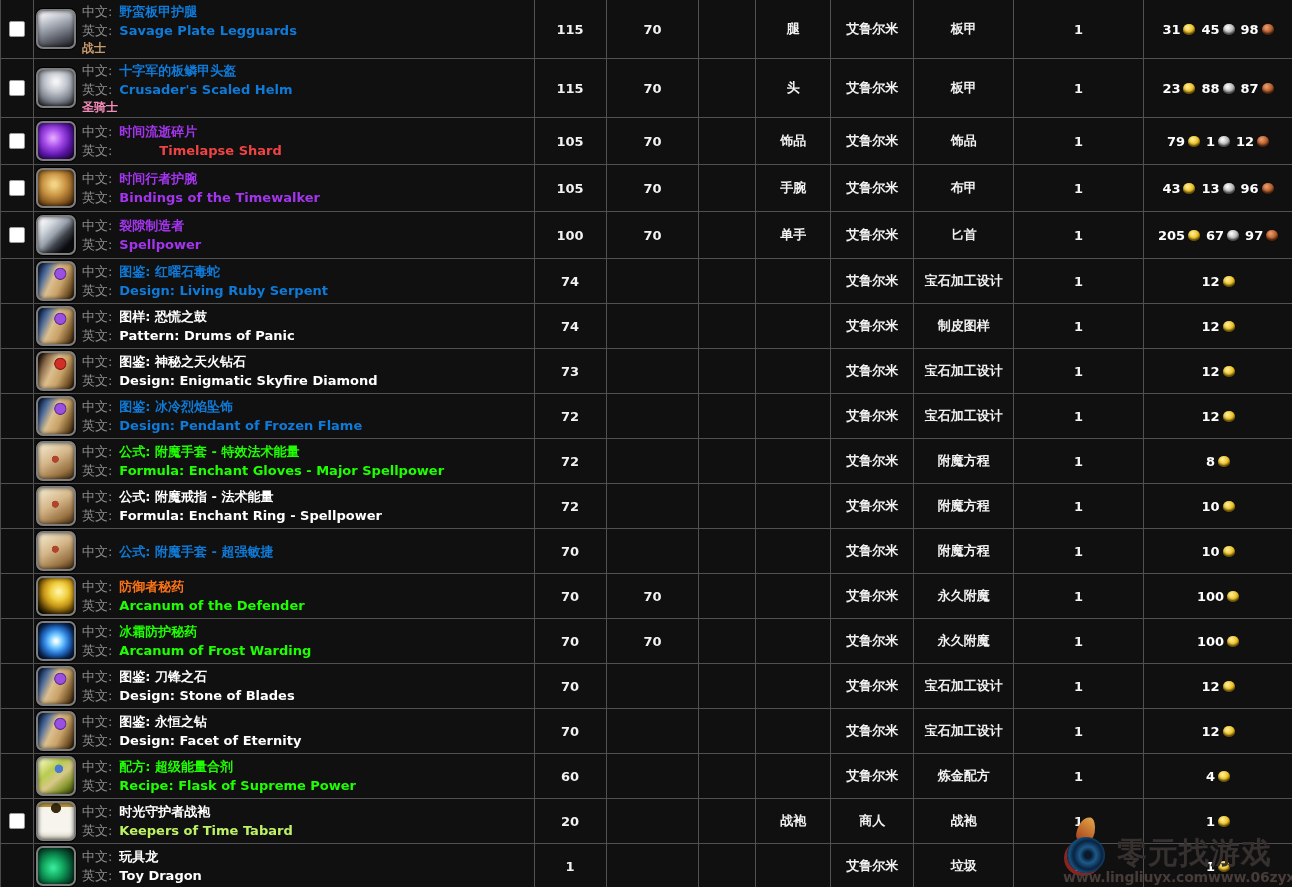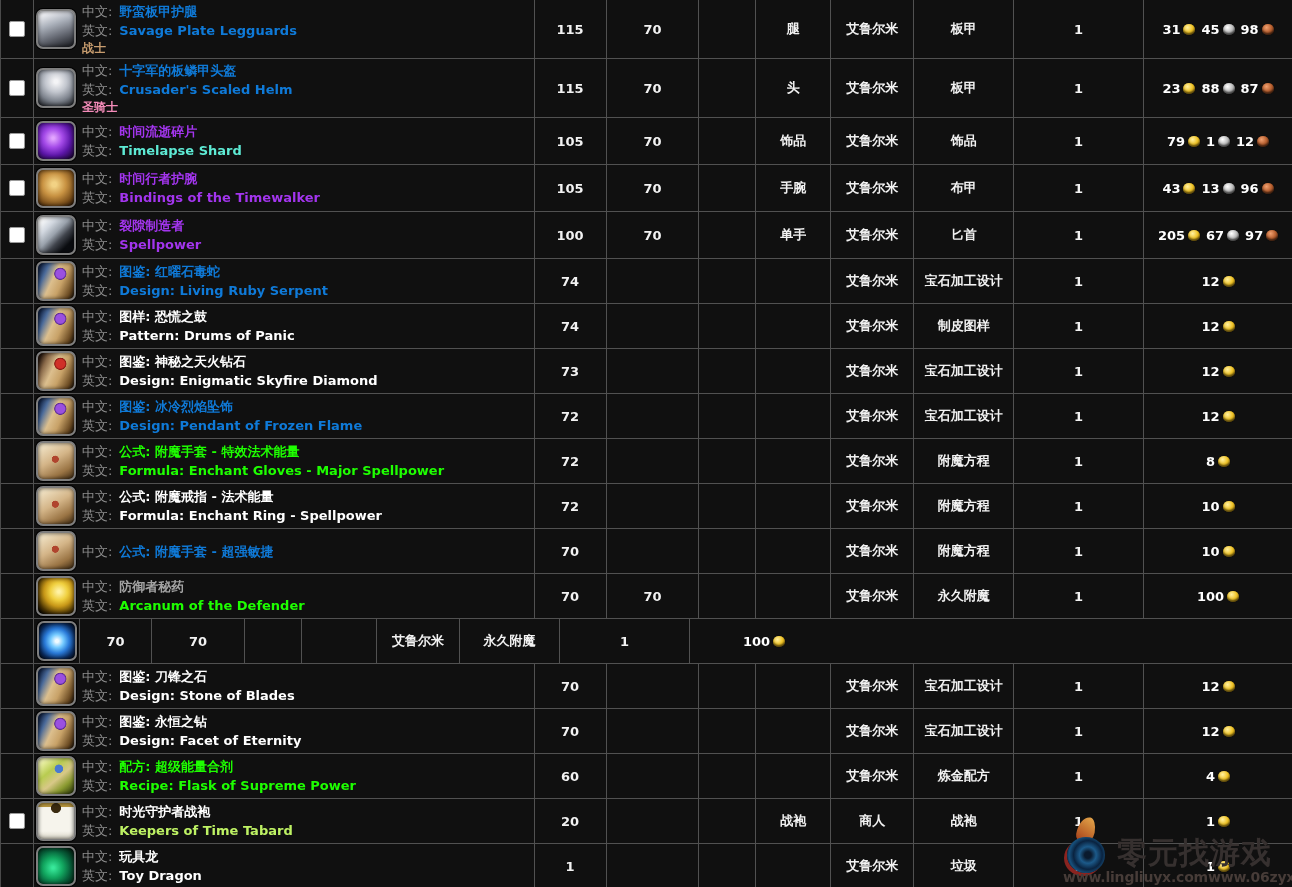--- a/index.html
+++ b/index.html
@@ -143,21 +143,21 @@
       <span class="checkbox"></span>
     </div>
     <div class="cell c-icon">
       <span class="item-icon ic-shard"></span>
     </div>
     <div class="cell c-name">
       <div class="nline">
         <span class="lbl lbl-cn">中文:</span><span class="nm nm-cn" style="color: rgb(163, 53, 238);">时间流逝碎片</span>
       </div>
       <div class="nline">
-        <span class="lbl lbl-en">英文:</span><span class="nm nm-en" style="color: #5eead4;">Timelapse Shard</span>
+        <span class="lbl lbl-en">英文:</span><span class="nm nm-en" style="color: #ef4444; margin-left: 40px;">Timelapse Shard</span>
       </div>
 
     </div>
     <div class="cell c-ilvl numv v-ilvl">105</div>
     <div class="cell c-req numv v-req">70</div>
     <div class="cell c-x"></div>
     <div class="cell c-slot cjk v-slot">饰品</div>
     <div class="cell c-src cjk v-src">艾鲁尔米</div>
     <div class="cell c-type cjk v-type">饰品</div>
     <div class="cell c-qty numv v-qty">1</div>
@@ -439,21 +439,21 @@
 
   <div class="row">
     <div class="cell c-cb">
       
     </div>
     <div class="cell c-icon">
       <span class="item-icon ic-arcanum-gold"></span>
     </div>
     <div class="cell c-name">
       <div class="nline">
-        <span class="lbl lbl-cn">中文:</span><span class="nm nm-cn" style="color: #a3a3a3;">防御者秘药</span>
+        <span class="lbl lbl-cn">中文:</span><span class="nm nm-cn" style="color: #f97316;">防御者秘药</span>
       </div>
       <div class="nline">
         <span class="lbl lbl-en">英文:</span><span class="nm nm-en" style="color: rgb(30, 255, 0);">Arcanum of the Defender</span>
       </div>
 
     </div>
     <div class="cell c-ilvl numv v-ilvl">70</div>
     <div class="cell c-req numv v-req">70</div>
     <div class="cell c-x"></div>
     <div class="cell c-slot cjk v-slot"></div>
@@ -465,20 +465,29 @@
           <i class="coin gold"></i>
         </div>
   </div>
 
   <div class="row">
     <div class="cell c-cb">
       
     </div>
     <div class="cell c-icon">
       <span class="item-icon ic-arcanum-frost"></span>
+    </div>
+    <div class="cell c-name">
+      <div class="nline">
+        <span class="lbl lbl-cn">中文:</span><span class="nm nm-cn" style="color: rgb(30, 255, 0);">冰霜防护秘药</span>
+      </div>
+      <div class="nline">
+        <span class="lbl lbl-en">英文:</span><span class="nm nm-en" style="color: rgb(30, 255, 0);">Arcanum of Frost Warding</span>
+      </div>
+
     </div>
     <div class="cell c-ilvl numv v-ilvl">70</div>
     <div class="cell c-req numv v-req">70</div>
     <div class="cell c-x"></div>
     <div class="cell c-slot cjk v-slot"></div>
     <div class="cell c-src cjk v-src">艾鲁尔米</div>
     <div class="cell c-type cjk v-type">永久附魔</div>
     <div class="cell c-qty numv v-qty">1</div>
     <div class="cell c-price">
           <span class="amt">100</span>

